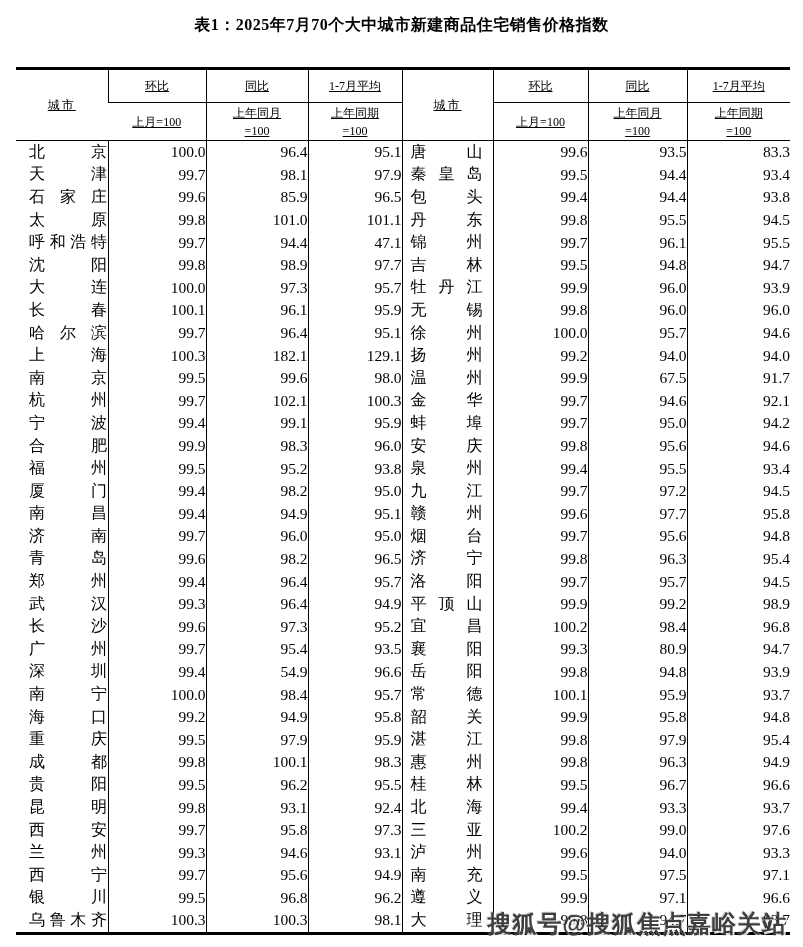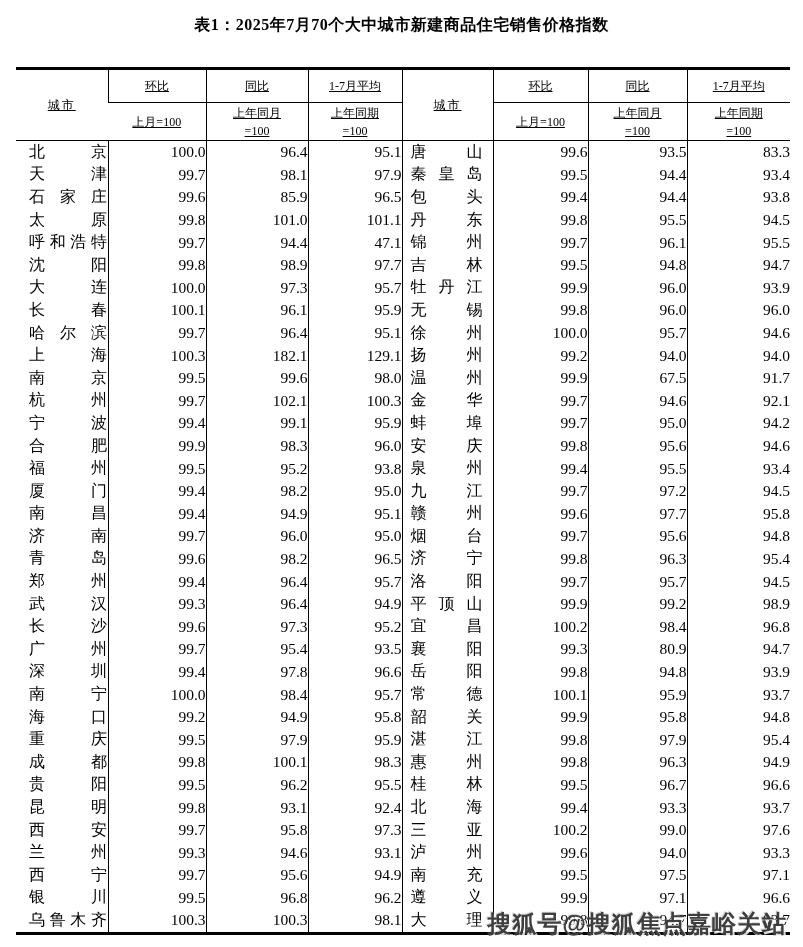--- a/index.html
+++ b/index.html
@@ -462,21 +462,21 @@
     <td class="num">99.3</td>
     <td class="num">80.9</td>
     <td class="num">94.7</td>
   </tr>
 
   <tr>
     <td class="city">
           <span class="cname">深圳</span>
         </td>
     <td class="num">99.4</td>
-    <td class="num">97.8</td>
+    <td class="num">54.9</td>
     <td class="num">96.6</td>
     <td class="city rhalf">
           <span class="cname">岳阳</span>
         </td>
     <td class="num">99.8</td>
     <td class="num">94.8</td>
     <td class="num">93.9</td>
   </tr>
 
   <tr>

